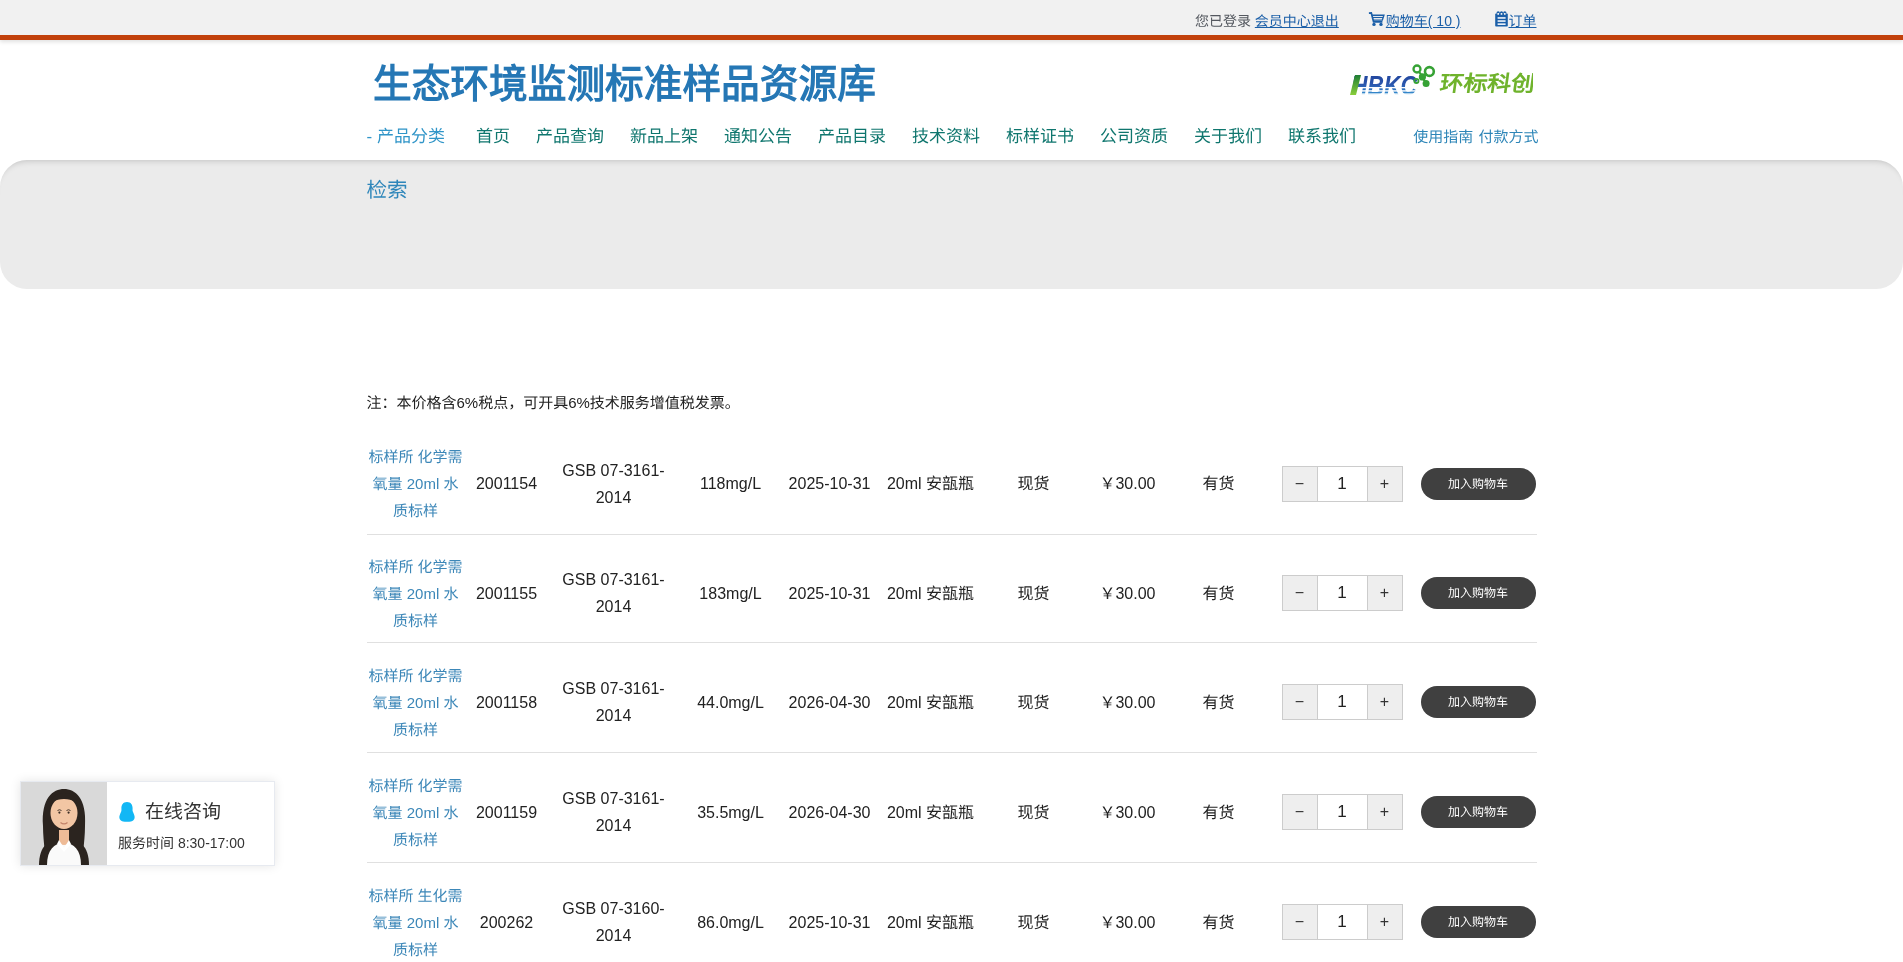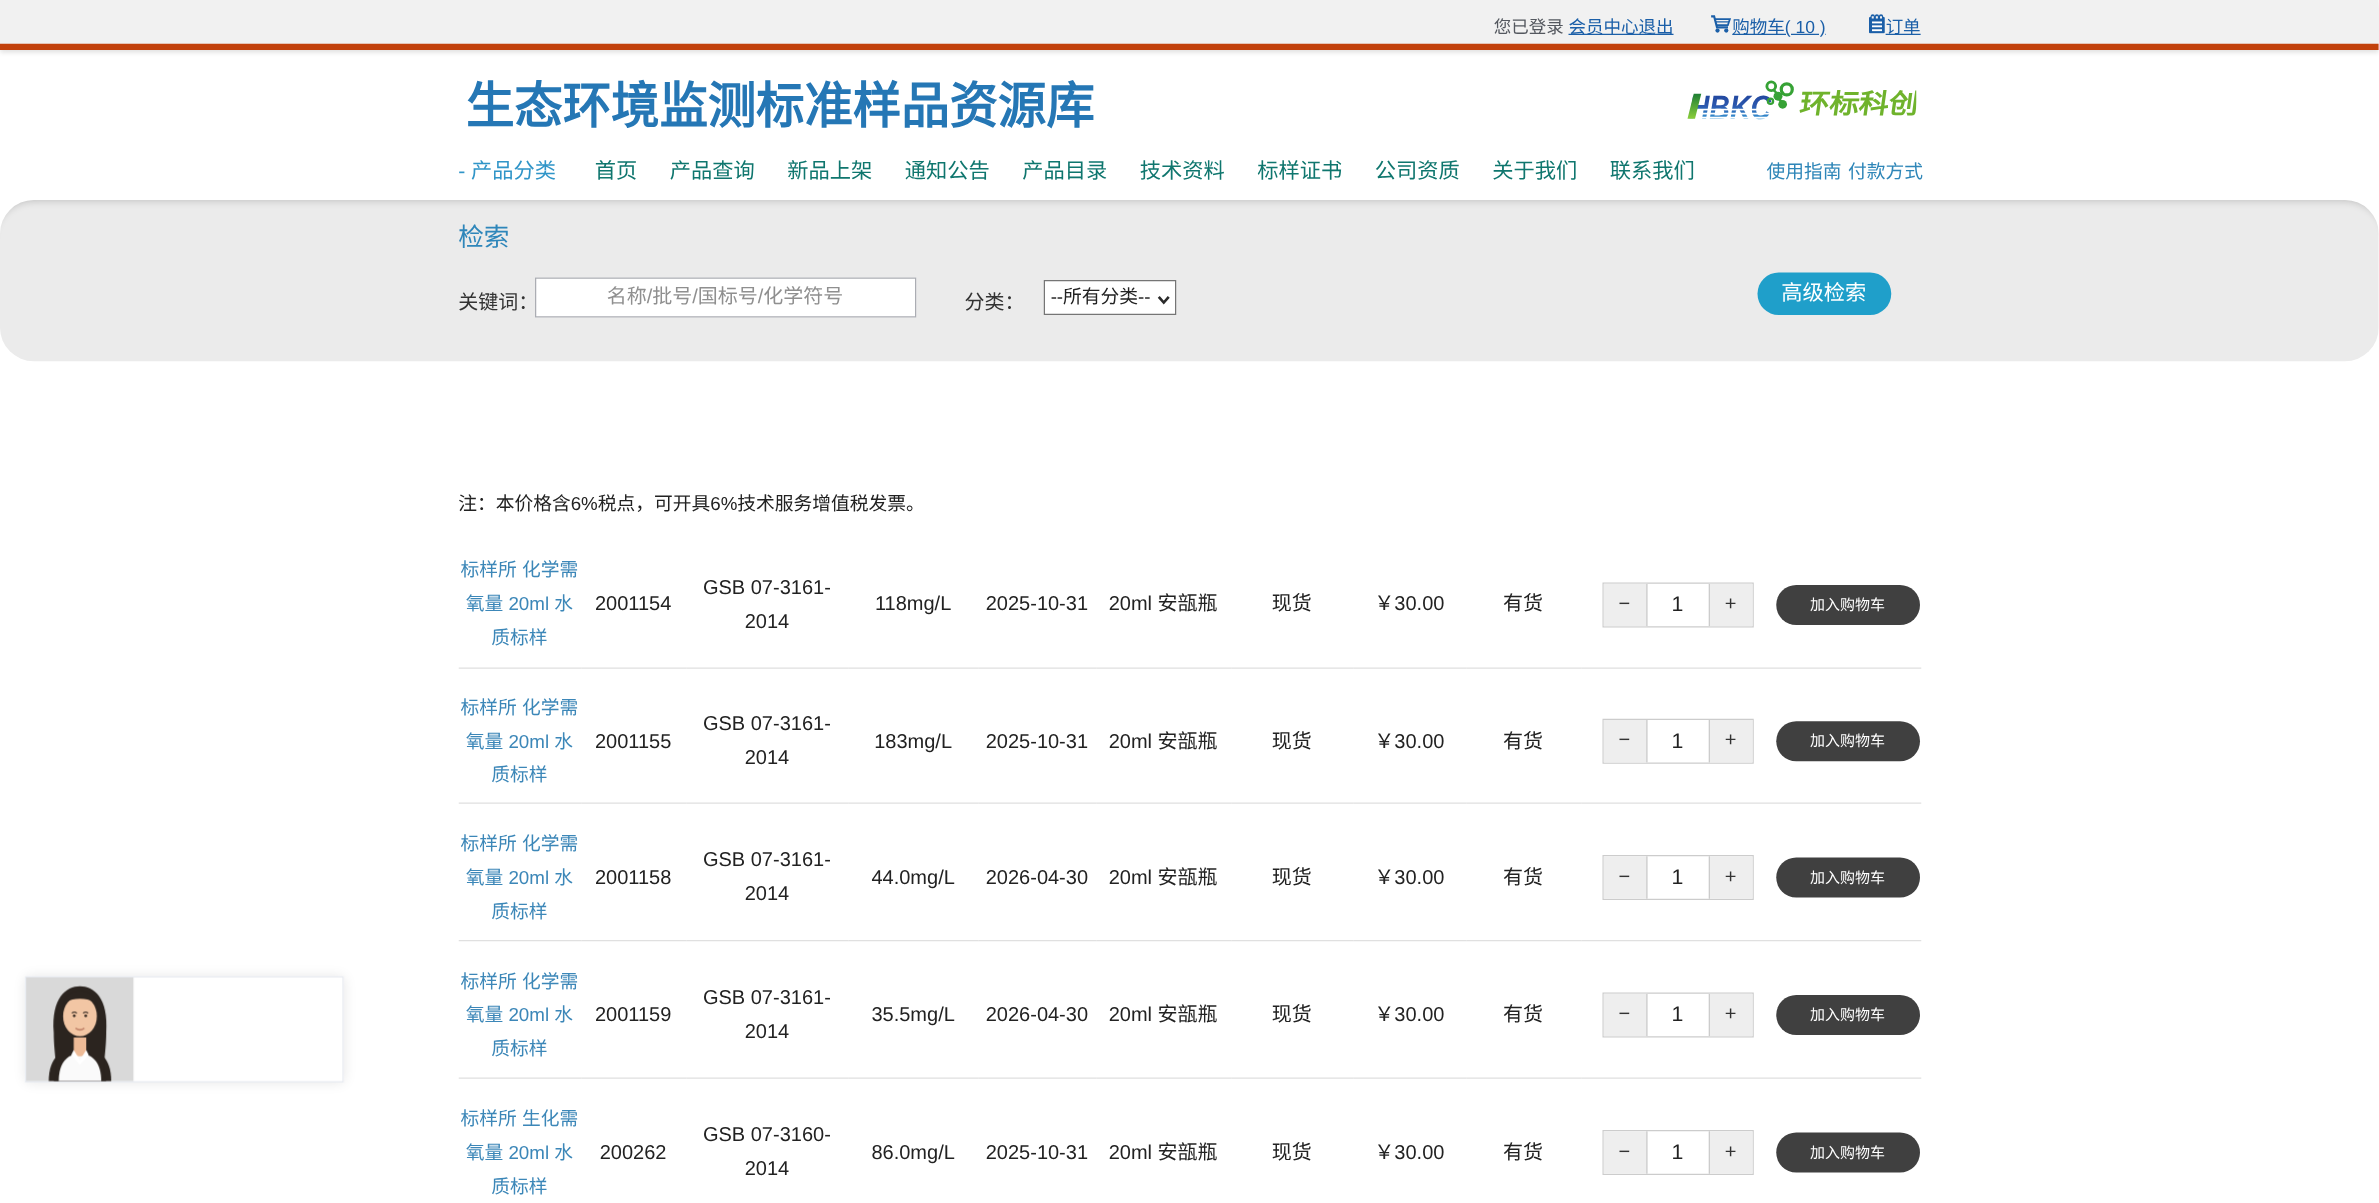--- a/index.html
+++ b/index.html
@@ -153,29 +153,20 @@
     <div class="nav">
       <span class="cur">- 产品分类</span><a href="#">首页</a><a href="#">产品查询</a><a href="#">新品上架</a><a href="#">通知公告</a><a href="#">产品目录</a><a href="#">技术资料</a><a href="#">标样证书</a><a href="#">公司资质</a><a href="#">关于我们</a><a href="#">联系我们</a>
       <span class="guide"><a href="#">使用指南</a> <a href="#">付款方式</a></span>
     </div>
   </div>
 </div>
 
 <div class="search">
   <div class="wrap" style="height:129px">
     <h2>检索</h2>
-    <div class="s-row">
-      <span class="s-lab" style="position:absolute;left:0;top:6px">关键词：</span>
-      <input class="kw" placeholder="名称/批号/国标号/化学符号" style="">
-      <span class="s-lab lab2">分类：</span>
-      <div class="sel">--所有分类--<svg width="12" height="12" viewBox="0 0 12 12">
-            <path d="M2 3.5 l4 4.5 l4 -4.5" fill="none" stroke="#2b2b2b" stroke-width="2.1"></path>
-          </svg></div>
-      <a class="adv" href="#">高级检索</a>
-    </div>
   </div>
 </div>
 
 <div class="wrap">
   <div class="note">注：本价格含6%税点，可开具6%技术服务增值税发票。</div>
   <table>
     <colgroup>
       <col style="width:98px">
         <col style="width:84px">
         <col style="width:130px">
@@ -289,13 +280,19 @@
       <path d="M38 58 L43 66 L48 58 L50 62 L43 70 L36 62 Z" fill="#fff"></path>
       <ellipse cx="43" cy="31" rx="13.5" ry="16" fill="#f2c6a4"></ellipse>
       <path d="M29 30 C28 14 36 11 43 11 C50 11 58 14 57 30 C57 20 52 17 43 17 C34 17 29 20 29 30 Z" fill="#2b241f"></path>
       <path d="M36.5 28.5 q2 -1.5 4 0" stroke="#4a3b30" stroke-width="1" fill="none"></path>
       <path d="M45.5 28.5 q2 -1.5 4 0" stroke="#4a3b30" stroke-width="1" fill="none"></path>
       <circle cx="38.4" cy="30.6" r="1.1" fill="#3a2d24"></circle>
       <circle cx="47.6" cy="30.6" r="1.1" fill="#3a2d24"></circle>
       <path d="M39.5 40.5 q3.5 2.8 7 0" stroke="#c2836a" stroke-width="1.2" fill="none"></path>
     </svg>
   </div>
+  <div class="info">
+    <div class="l1"><svg width="18" height="20" viewBox="0 0 18 20" style="vertical-align:-4px;margin-right:9px">
+          <path d="M9 0 C5 0 3.4 3 3.4 6.2 C3.4 7.4 3.6 8.4 3.2 9.4 C2.2 11.6 1 14 1.4 16 C1.8 18 3 19 5 19.4 C7 19.8 11 19.8 13 19.4 C15 19 16.2 18 16.6 16 C17 14 15.8 11.6 14.8 9.4 C14.4 8.4 14.6 7.4 14.6 6.2 C14.6 3 13 0 9 0 Z" fill="#12b7f5"></path>
+        </svg>在线咨询</div>
+    <div class="l2">服务时间 8:30-17:00</div>
+  </div>
 </div>
 
 </body></html>

